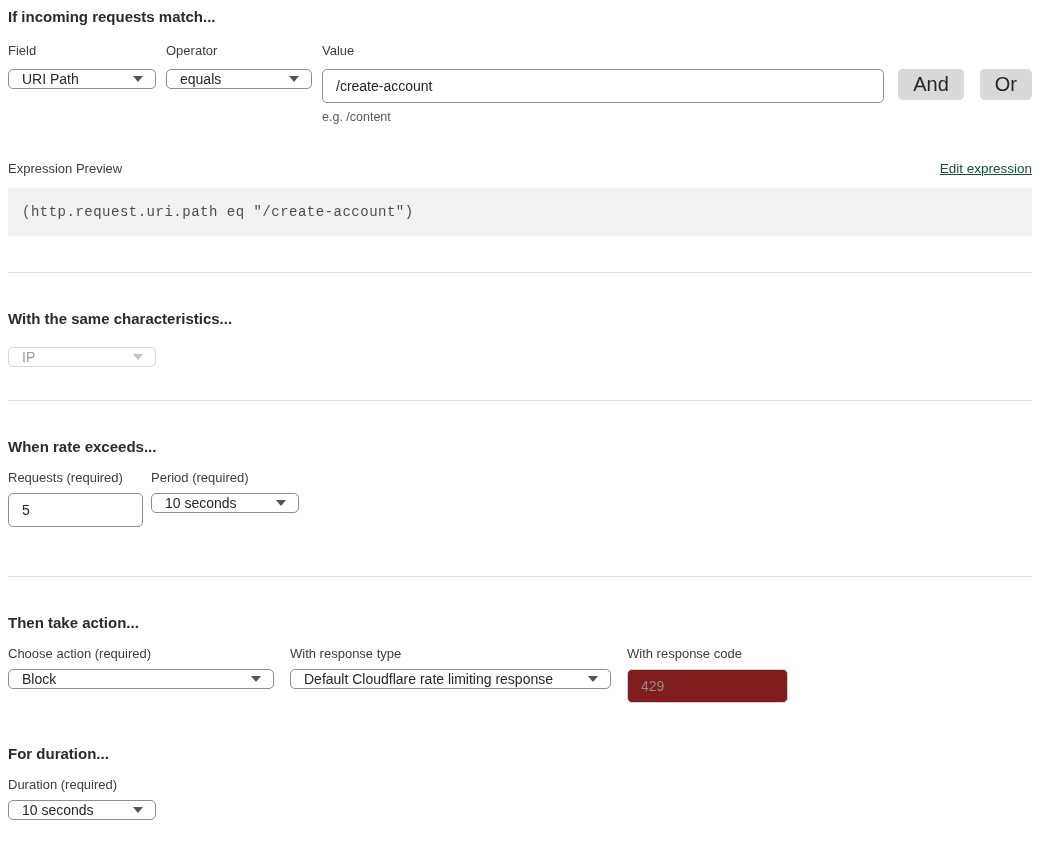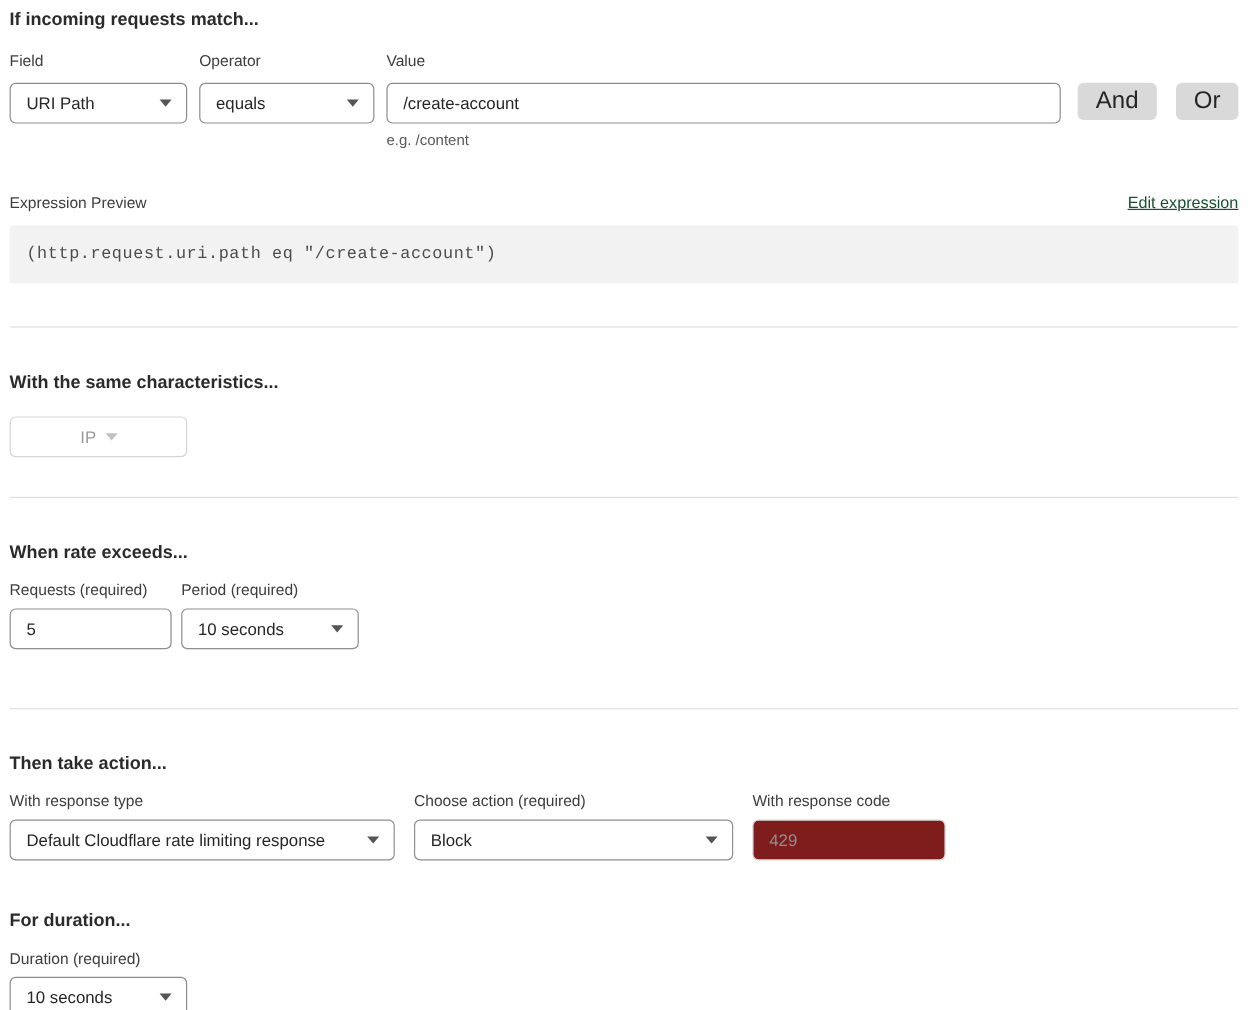--- a/index.html
+++ b/index.html
@@ -32,21 +32,21 @@
     margin-top: 7px;
     line-height: 14px;
   }
 
   
   .fields-row { display: flex; align-items: flex-start; margin-top: 19px; }
   .col { display: flex; flex-direction: column; }
 
   
   .select {
-    height: 34px;
+    height: 20px;
     border: 1px solid #8d8d8d;
     border-radius: 5px;
     background: #ffffff;
     display: flex;
     align-items: center;
     justify-content: space-between;
     padding: 0 12px 0 13px;
     font-size: 14px;
     color: #262626;
     cursor: pointer;
@@ -90,21 +90,21 @@
     border-radius: 5px;
     background: #d9d9d9;
     color: #262626;
     font-size: 20px;
     font-family: "Liberation Sans", "DejaVu Sans", sans-serif;
     padding: 0 15px;
     cursor: pointer;
   }
 
   
-  .w148 { width: 148px; justify-content: center; }
+  .w148 { width: 148px; }
   .w146 { width: 146px; }
   .w135 { width: 135px; }
   .w266 { width: 266px; }
   .w321 { width: 321px; }
   .w161 { width: 161px; justify-content: space-between; }
   .flex1 { flex: 1 1 auto; }
 
   .mr10 { margin-right: 10px; }
   .mr8  { margin-right: 8px; }
   .mr16 { margin-right: 16px; }
@@ -232,31 +232,31 @@
         </div>
       </div>
     </div>
   </div>
 
   <hr class="divider divider-3">
 
   <div>
     <div class="section-heading heading-gap">Then take action...</div>
     <div class="fields-row" style="margin-top:16px;">
+      <div class="col w266 mr16">
+        <span class="field-label" style="margin-bottom:8px;">Choose action (required)</span>
+        <div class="select">
+          <span>Block</span>
+          <span class="chevron"></span>
+        </div>
+      </div>
       <div class="col w321 mr16">
         <span class="field-label" style="margin-bottom:8px;">With response type</span>
         <div class="select">
           <span>Default Cloudflare rate limiting response</span>
-          <span class="chevron"></span>
-        </div>
-      </div>
-      <div class="col w266 mr16">
-        <span class="field-label" style="margin-bottom:8px;">Choose action (required)</span>
-        <div class="select">
-          <span>Block</span>
           <span class="chevron"></span>
         </div>
       </div>
       <div class="col w161">
         <span class="field-label" style="margin-bottom:8px;">With response code</span>
         <input class="text-input" type="text" disabled="" value="429" style="">
       </div>
     </div>
   </div>
 

